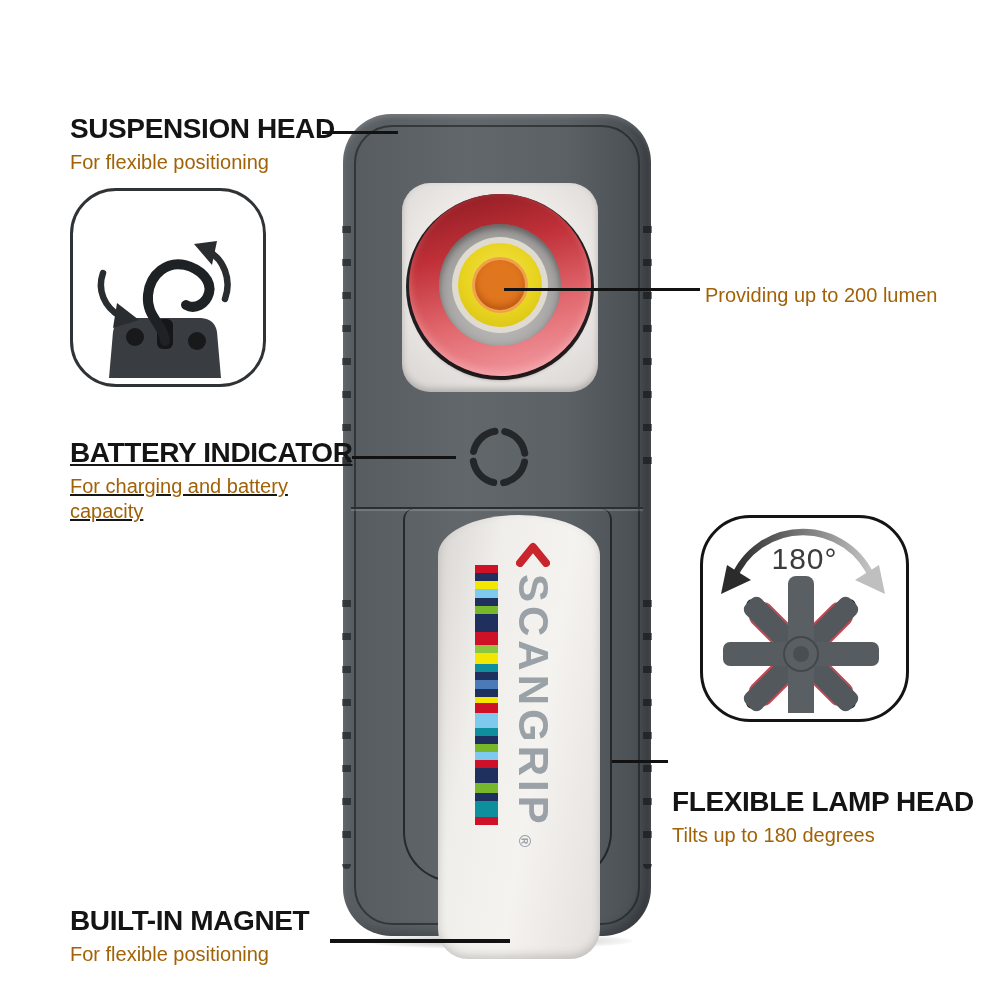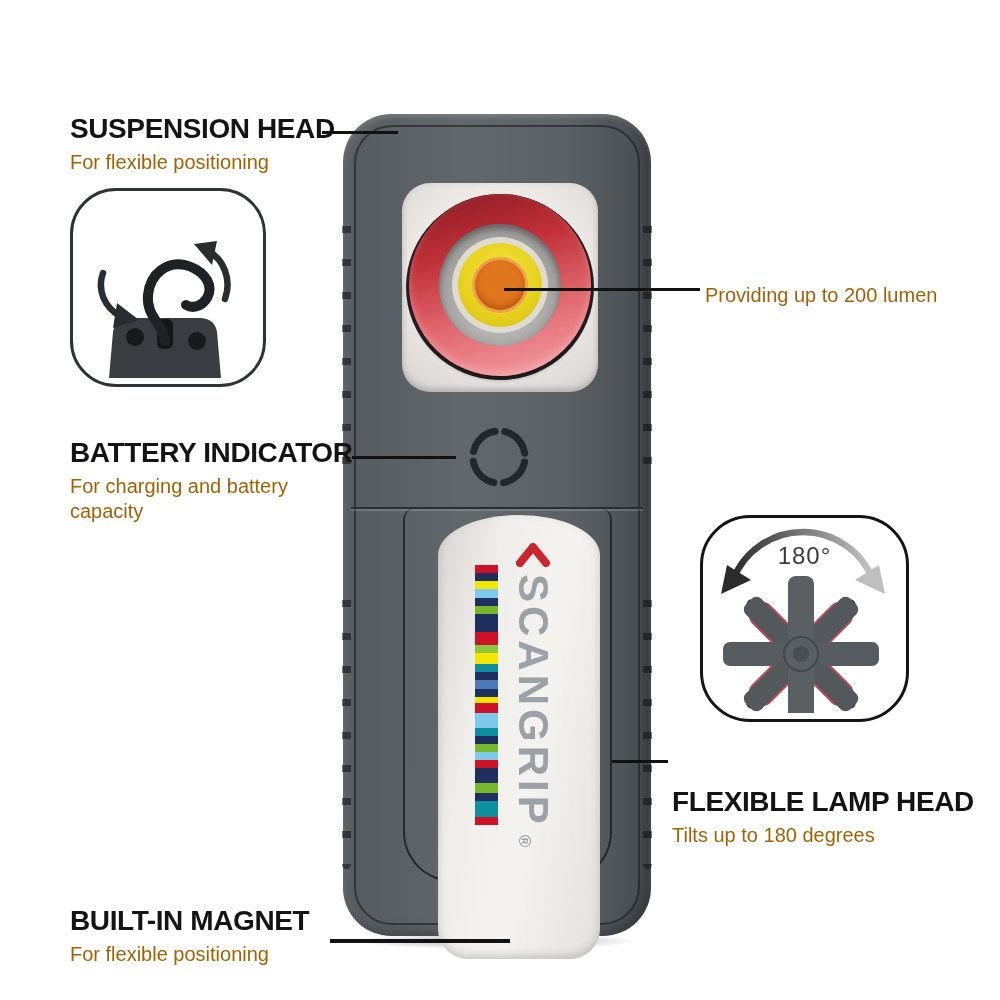--- a/index.html
+++ b/index.html
@@ -9,21 +9,21 @@
   }
   
   .callout{position:absolute;}
   .callout .title{font-size:28px;font-weight:bold;color:#141414;letter-spacing:-0.4px;line-height:1.05;white-space:nowrap;}
   .callout .sub{font-size:20px;color:#a16207;margin-top:7px;line-height:1.25;}
   .cl-line{position:absolute;height:3px;background:#121212;}
   
   .illu-box{position:absolute;background:#fff;border:3px solid #303336;border-radius:46px;overflow:hidden;}
   .rot-box{border-color:#141414;border-radius:50px;}
   .deg-label{position:absolute;top:24px;left:0;width:100%;text-align:center;
-    font-size:24px;color:#3c3c3c;letter-spacing:1px;}
+    font-size:30px;color:#3c3c3c;letter-spacing:1px;}
   
   .lamp{position:absolute;left:343px;top:114px;width:308px;height:822px;}
   .body{
     position:absolute;inset:0;border-radius:48px;
     background:linear-gradient(90deg,#565b60 0%,#62676b 40%,#5c6166 72%,#4a4f54 97%),
                linear-gradient(180deg,#63686d,#53585d);
     box-shadow:inset 0 3px 4px rgba(255,255,255,.14), inset -7px -5px 12px rgba(0,0,0,.28), inset 6px 4px 10px rgba(255,255,255,.06);
   }
   .body-line{position:absolute;inset:11px;border:2px solid rgba(20,23,26,.55);border-radius:38px;}
   .grip{position:absolute;width:9px;border-radius:5px;
@@ -151,21 +151,21 @@
       <path d="M152,108 C159,89 151,68 134,59" fill="none" stroke="#2a2d30" stroke-width="6.5" stroke-linecap="round"></path>
       <path d="M144,50 L121,53 L139,74 Z" fill="#2a2d30"></path>
     </svg>
   </div>
 
   <div class="callout" style="left:705px;top:276px;">
     <div class="sub">Providing up to 200 lumen</div>
   </div>
   <div class="cl-line" style="left:504px;top:288px;width:196px;"></div>
 
-  <div class="callout" style="left:70px;top:438px;">
+  <div class="callout" style="left:70px;top:438px;text-decoration:underline;">
     <div class="title">BATTERY INDICATOR</div>
     <div class="sub" style="width:255px;">For charging and battery capacity</div>
   </div>
   <div class="cl-line" style="left:352px;top:456px;width:104px;"></div>
 
   <div class="illu-box rot-box" style="left:700px;top:515px;width:203px;height:201px;">
     <svg width="197" height="195" viewBox="0 0 197 195">
       <defs>
         <linearGradient id="arcGrad" x1="0" y1="0" x2="1" y2="0">
           <stop offset="0" stop-color="#2b2b2b"></stop>

